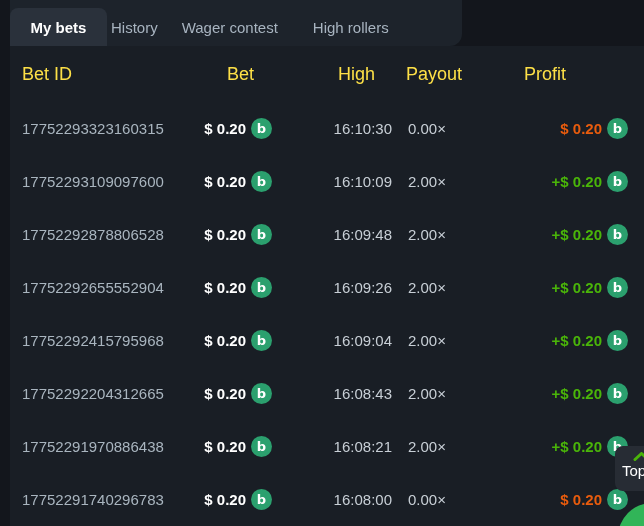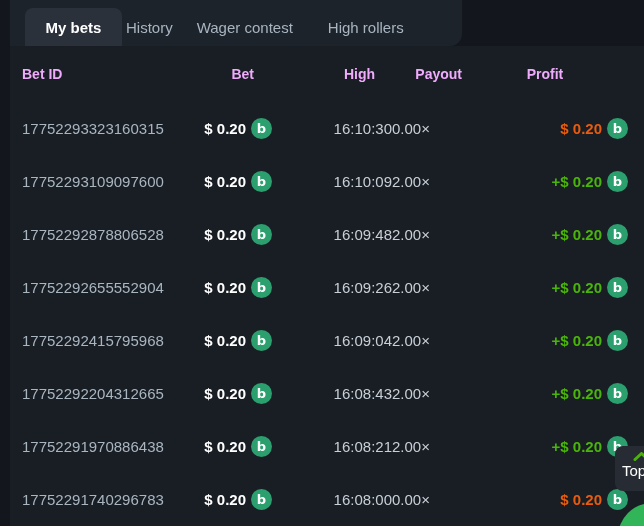--- a/index.html
+++ b/index.html
@@ -15,50 +15,50 @@
   .tabbar{
     position:absolute;left:10px;top:0;width:452px;height:46px;
     background:#1d232b;border-radius:0 0 12px 0;
     display:flex;align-items:flex-end;
   }
   .tab{
     height:38px;display:flex;align-items:center;justify-content:center;
     font-size:15px;color:#a8b4c0;cursor:pointer;white-space:nowrap;
   }
   .tab.active{
-    margin-left:15px;width:97px;background:#2a313b;
+    width:97px;background:#2a313b;
     border-radius:8px 8px 0 0;color:#ffffff;font-weight:700;
   }
   .tab.t-history{padding:0 4px;}
   .tab.t-rollers{padding:0 15px;}
   .tab.t-wager{padding:0 20px;}
   
   .panel{
     position:absolute;left:10px;top:46px;width:634px;height:480px;
     background:#191e25;
   }
   .grid-row{
     display:grid;
     grid-template-columns:148px 102px 120px 70px 1fr;
     align-items:center;
     padding:0 16px 0 12px;
   }
-  .thead{height:56px;font-size:14px;color:#f0abfc;font-weight:bold;}
+  .thead{height:56px;font-size:18px;color:#fde047;}
   .thead .h-bet{text-align:right;padding-right:18px;}
   .thead .h-time{text-align:right;padding-right:17px;}
   .thead .h-payout{text-align:right;}
   .thead .h-profit{text-align:center;}
   .trow{height:53px;font-size:15px;cursor:pointer;}
   .c-id{
     color:#a9b5bf;white-space:nowrap;overflow:hidden;
   }
   .c-bet{display:flex;justify-content:flex-end;align-items:center;gap:5px;
     color:#ffffff;font-weight:700;white-space:nowrap;}
   .c-time{text-align:right;color:#c8cfd6;}
-  .c-payout{text-align:left;color:#c8cfd6;}
+  .c-payout{text-align:center;color:#c8cfd6;}
   .c-profit{display:flex;justify-content:flex-end;align-items:center;gap:5px;
     font-weight:700;white-space:nowrap;}
   .c-profit.win{color:var(--green,#4ab509);}
   .c-profit.loss{color:var(--orange,#e95c0d);}
   .coin{
     width:21px;height:21px;border-radius:50%;
     background:var(--coin,#2ba06e);
     color:#ffffff;font-weight:700;font-size:13px;line-height:21px;
     display:inline-block;text-align:center;flex:0 0 21px;
     font-family:"DejaVu Sans", sans-serif;

